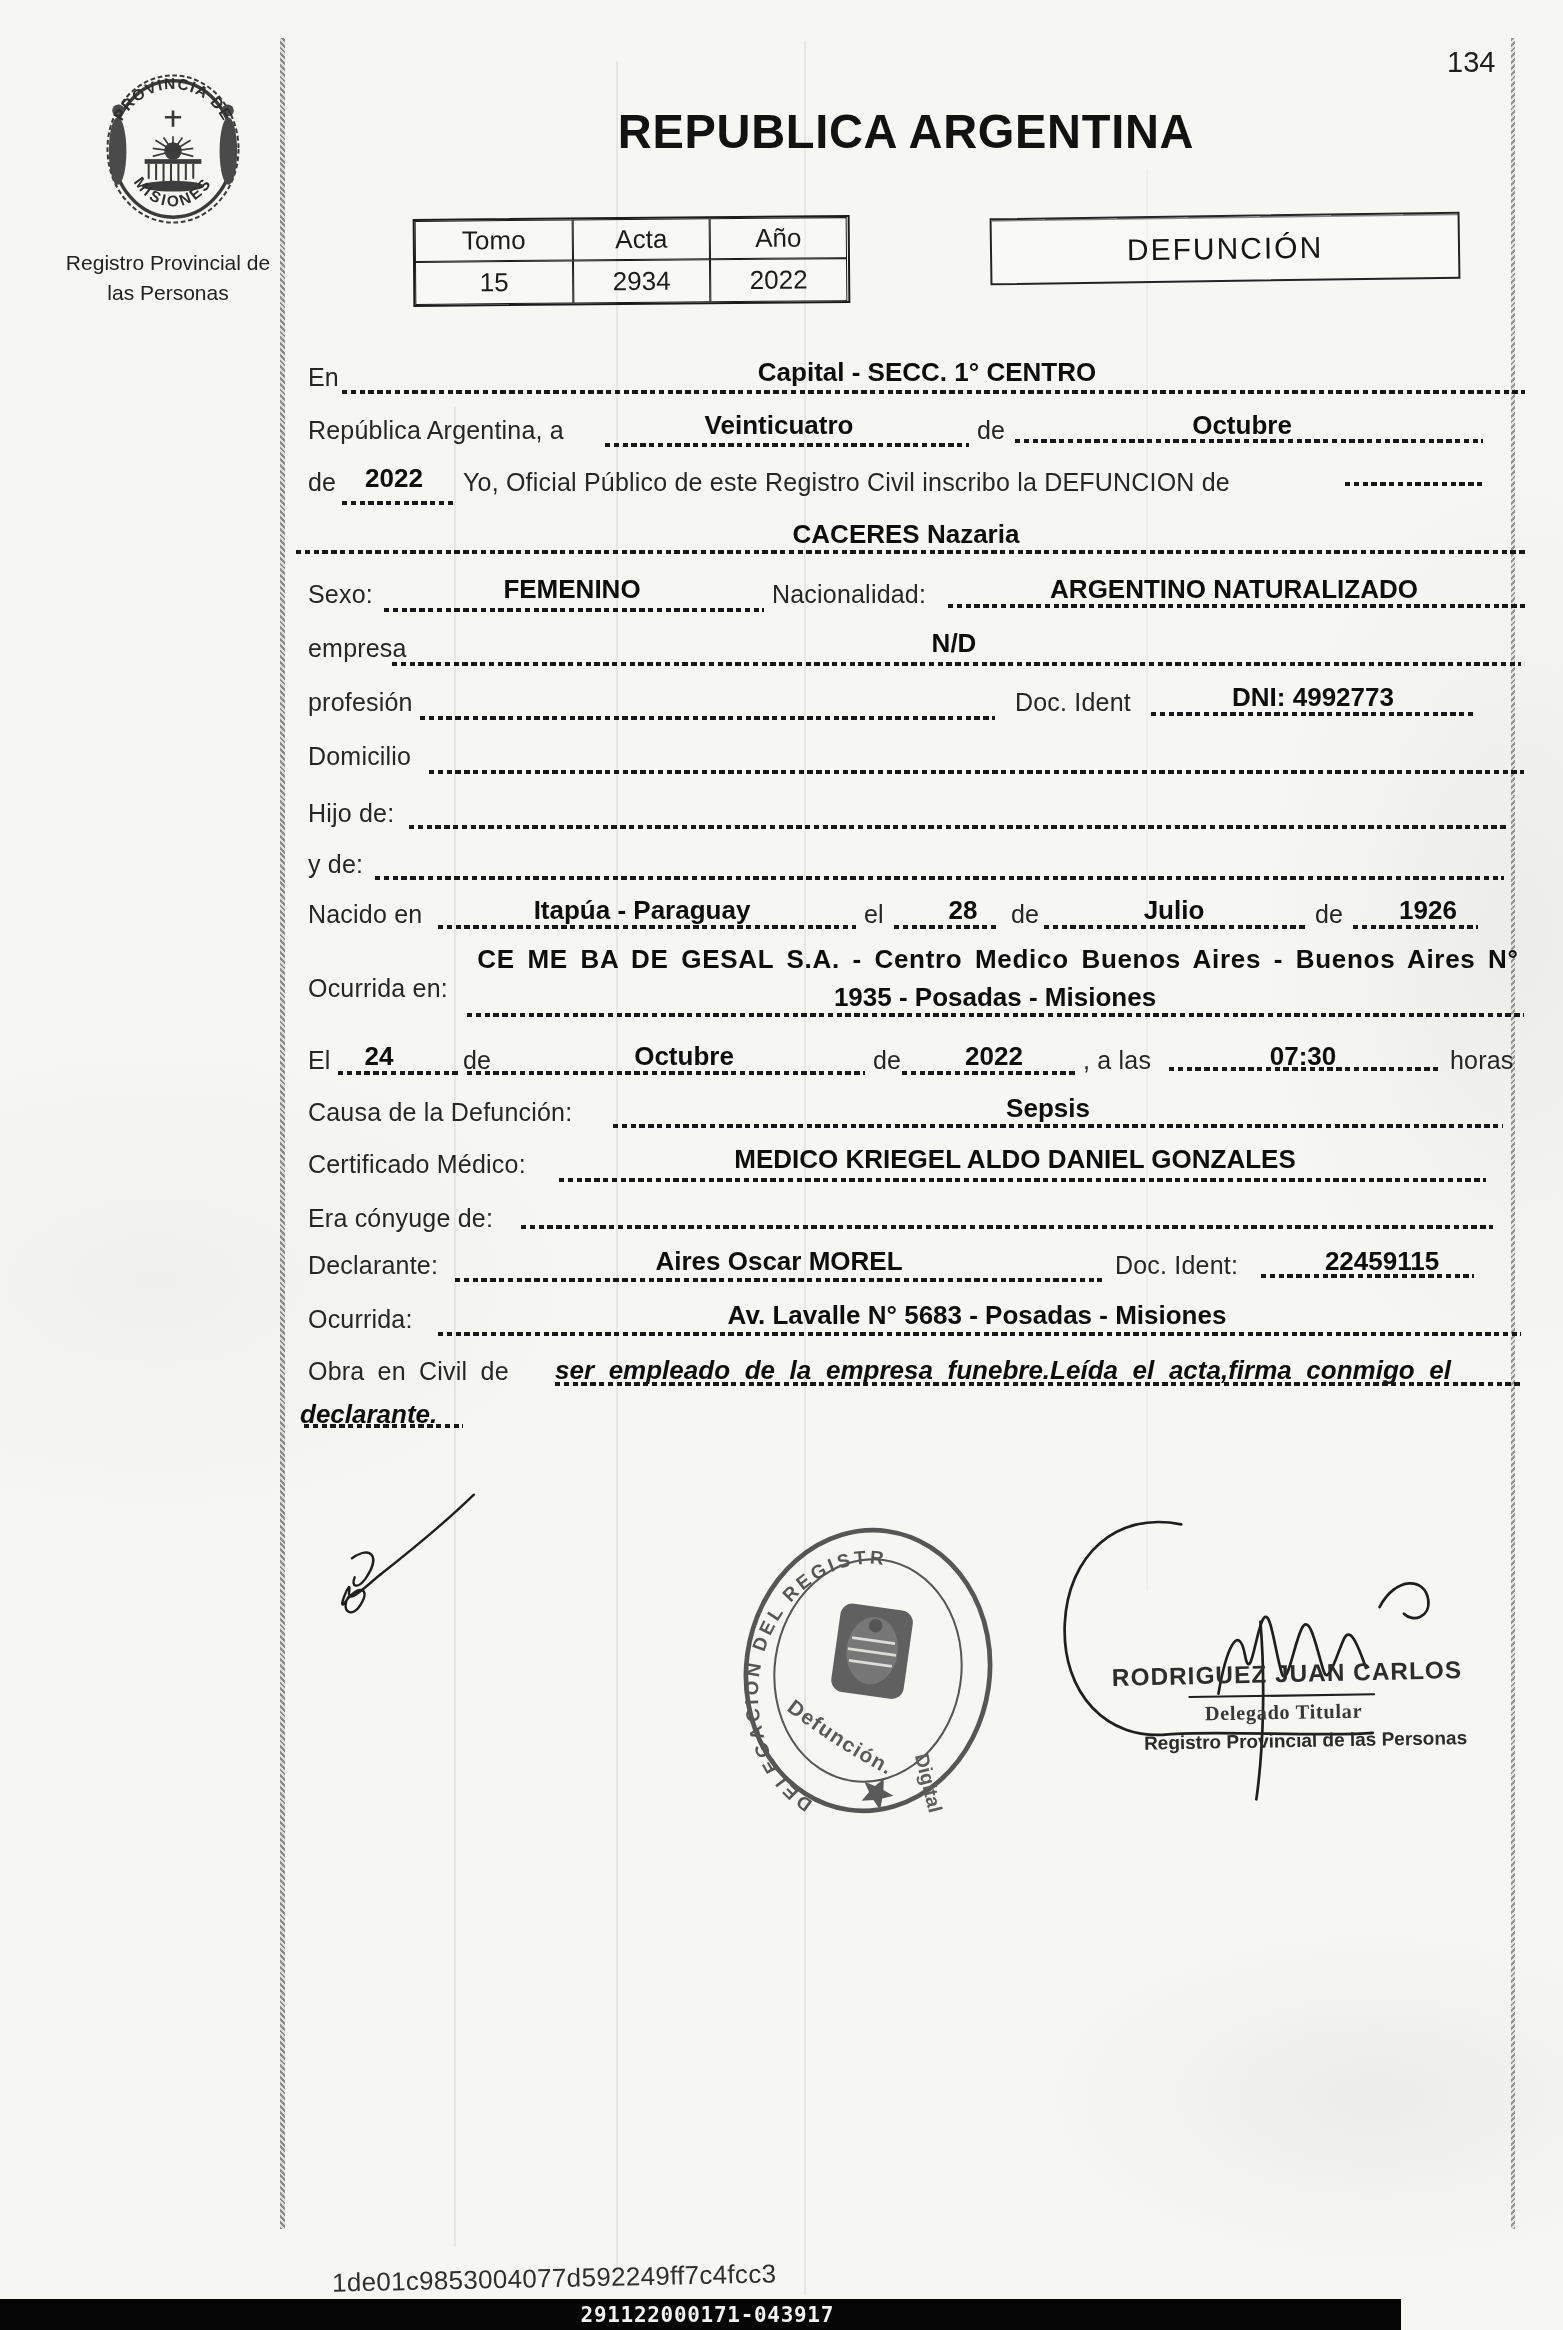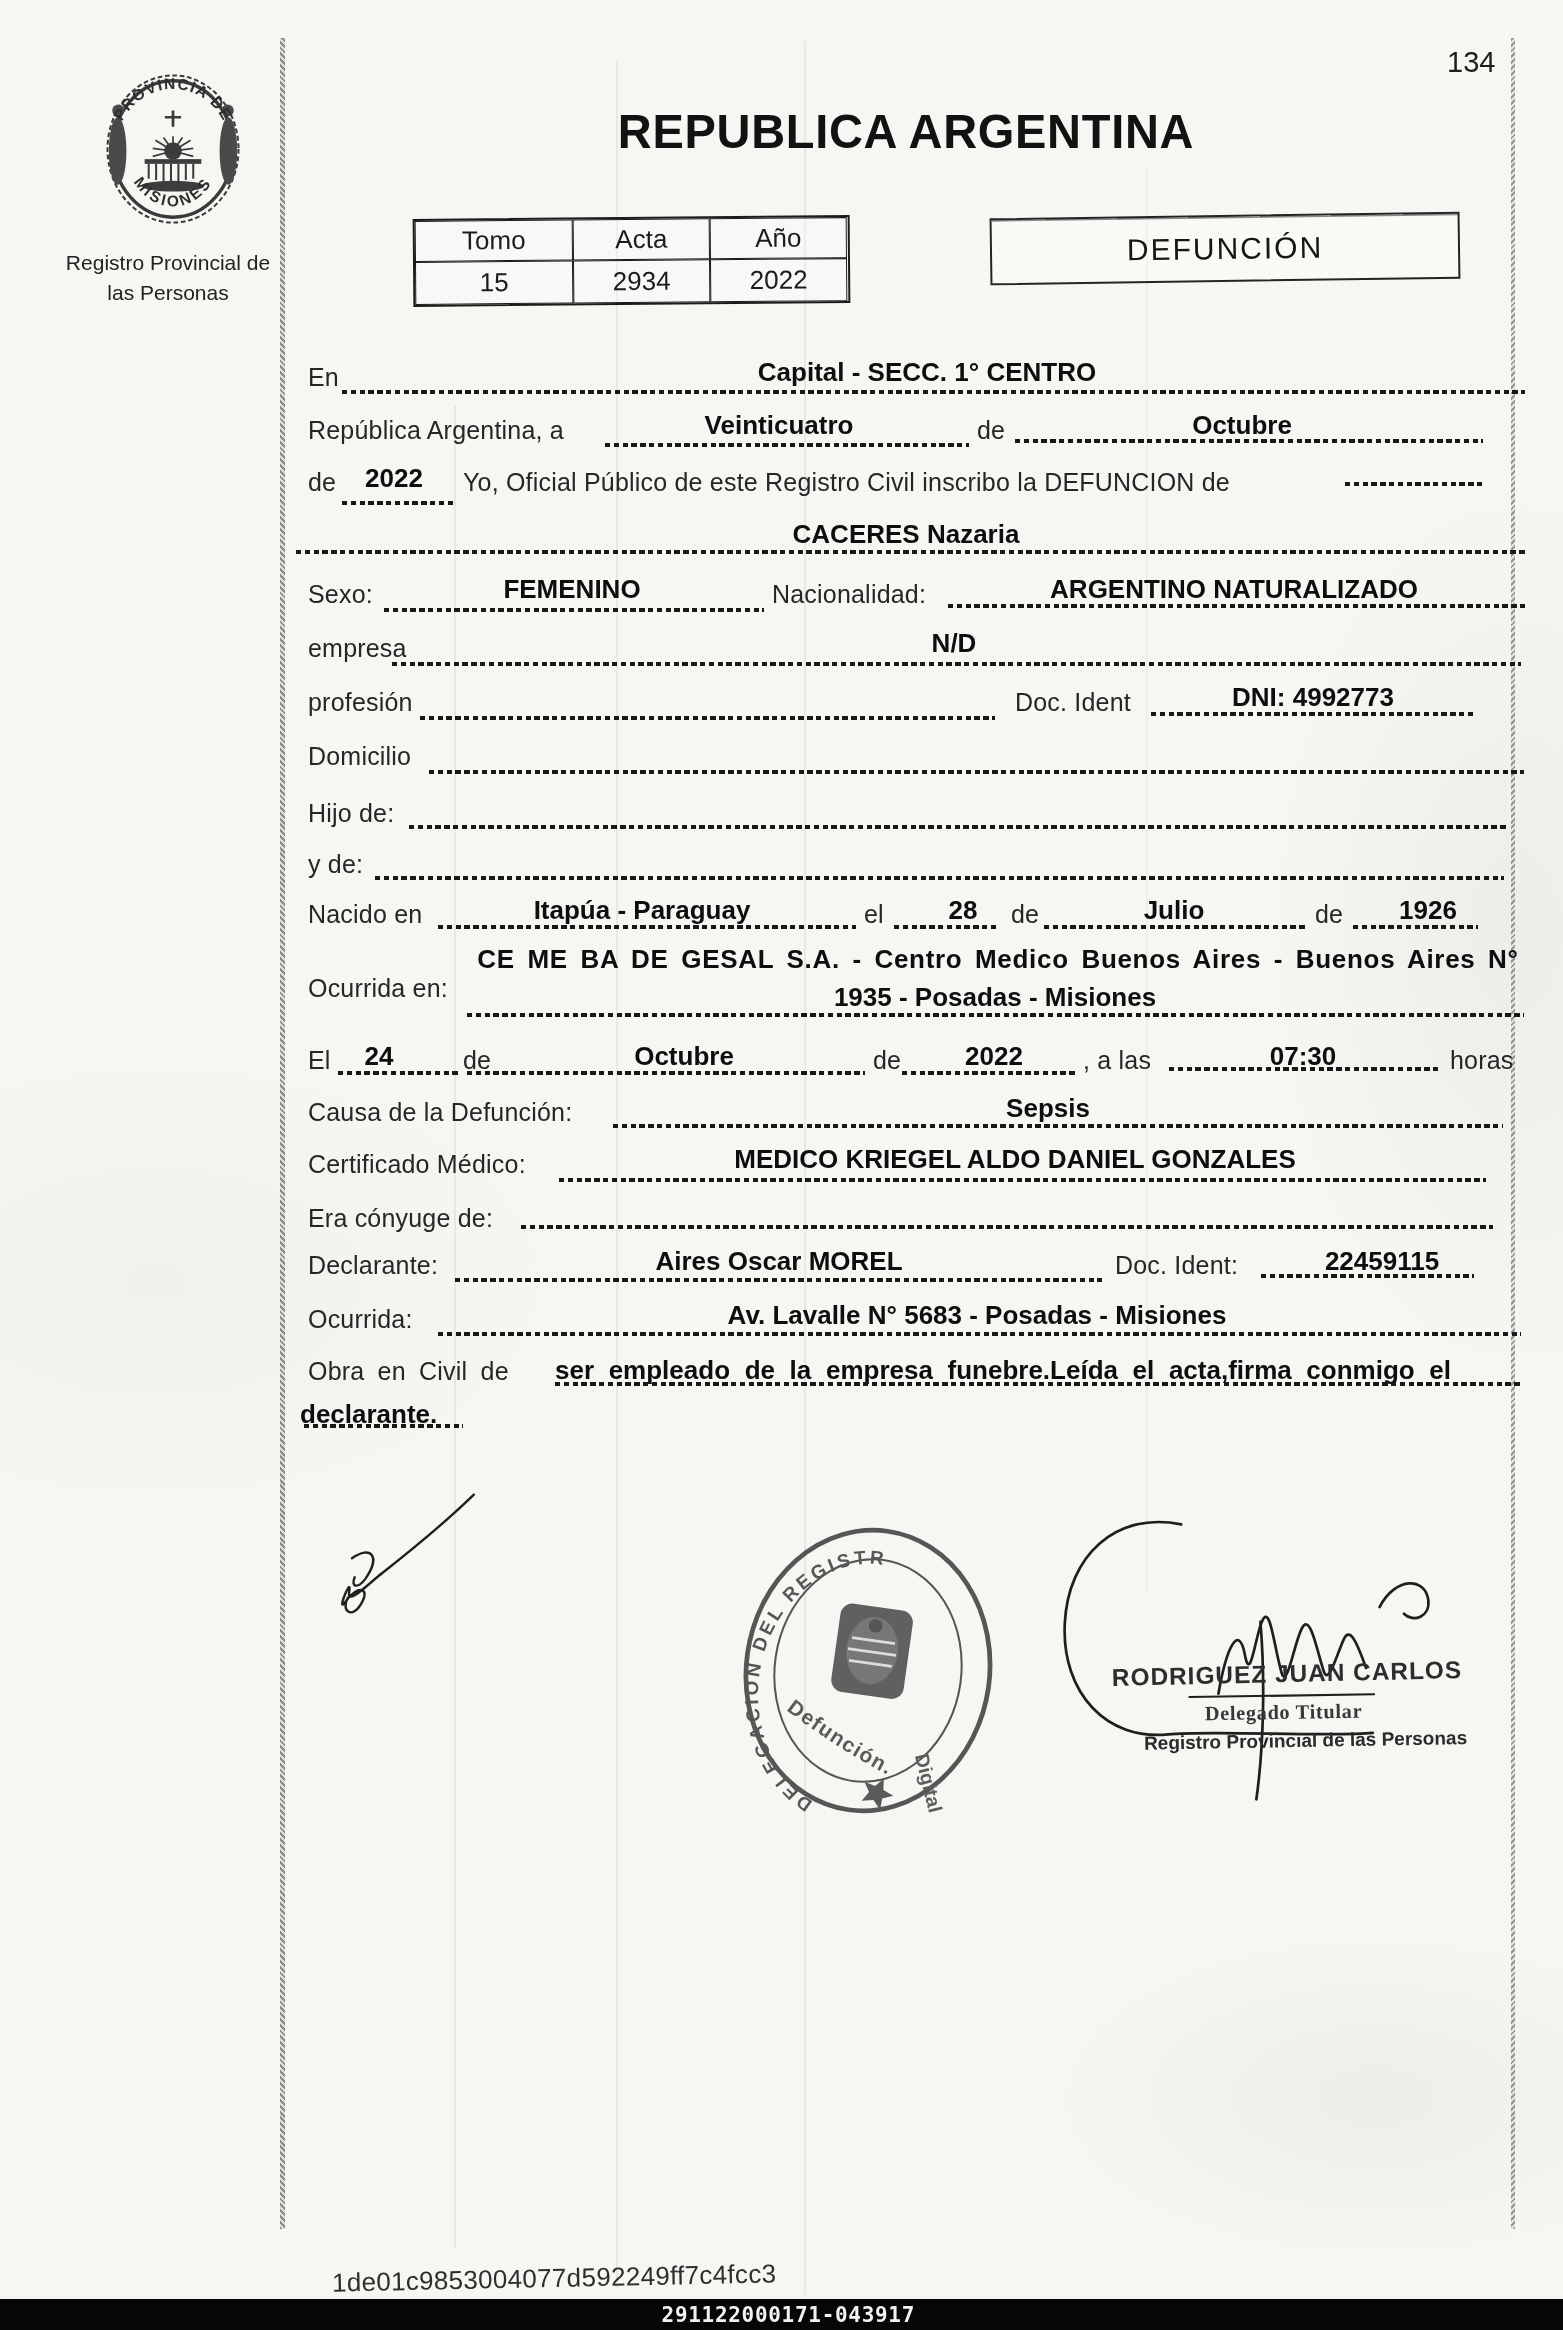--- a/index.html
+++ b/index.html
@@ -7,39 +7,39 @@
     position:relative;width:1563px;height:2330px;margin:0 auto;overflow:hidden;
     background:#f6f6f3;
     background-image:
       radial-gradient(ellipse 474px 237px at 88% 90%, rgba(60,60,55,0.05), transparent 70%),
       radial-gradient(ellipse 609px 339px at 10% 55%, rgba(60,60,55,0.03), transparent 70%),
       radial-gradient(ellipse 339px 609px at 97% 40%, rgba(60,60,55,0.05), transparent 75%);
     font-family:"Liberation Sans", sans-serif;color:#1c1c1c;
   }
   .lbl{position:absolute;font-size:25px;color:#262626;white-space:nowrap;letter-spacing:0.2px;}
   .val{position:absolute;font-size:26px;font-weight:bold;color:#0e0e0e;white-space:nowrap;transform:translateX(-50%);}
-  .vall{position:absolute;font-size:26px;font-weight:bold;color:#0e0e0e;white-space:nowrap;}
+  .vall{position:absolute;font-size:26px;font-weight:bold;color:#0e0e0e;white-space:nowrap;font-style:italic;}
   .dl{position:absolute;height:4.1px;background-image:repeating-linear-gradient(90deg,#181818 0 5.4px,transparent 5.4px 8.8px);}
   .vline{position:absolute;}
   .streak{position:absolute;width:2px;background:rgba(70,70,70,0.08);}
   .pagenum{position:absolute;left:1447px;top:46px;font-size:29px;color:#1e1e1e;}
   .orgcap{position:absolute;left:32.5px;top:248px;width:271px;text-align:center;font-size:21px;line-height:1.45;color:#222;}
   .title{position:absolute;left:588px;top:103px;width:636px;text-align:center;font-size:47px;font-weight:bold;color:#121212;letter-spacing:0.7px;transform:scaleY(1.04);}
   .acta{position:absolute;left:413px;top:217px;width:433px;border:2.7px solid #1b1b1b;transform:rotate(-.5deg);background:rgba(255,255,255,.25);}
   .acta .r{display:flex;}
   .acta .c{box-sizing:border-box;border:1.4px solid #1b1b1b;display:flex;align-items:center;justify-content:center;font-size:26px;}
   .acta .r1 .c{height:41px;}
   .acta .r2 .c{height:43px;}
   .c.w1{width:158px;}.c.w2{width:137px;}.c.w3{width:137px;}
   .defbox{position:absolute;left:990px;top:215px;width:466px;height:63px;border:2.7px solid #242424;transform:rotate(-.8deg);
     display:flex;align-items:center;justify-content:center;font-size:30px;font-weight:500;letter-spacing:2px;color:#161616;
     box-shadow:inset 0 4.1px 0 -2.7px #8a8a8a;background:rgba(255,255,255,.3);}
   .namestamp{position:absolute;white-space:nowrap;color:#2d2d2d;}
   .hash{position:absolute;left:332px;top:2263px;font-size:26px;font-weight:500;color:#2e2e2e;transform:rotate(-1.2deg);letter-spacing:0.3px;}
-  .barbar{position:absolute;left:0;top:2299px;width:1563px;height:31px;background:#060606;display:flex;align-items:center;justify-content:center;}
+  .barbar{position:absolute;left:0;top:2299px;width:1401px;height:31px;background:#060606;display:flex;align-items:center;justify-content:center;}
   .barbar span{font-family:"DejaVu Sans Mono", monospace;font-size:21px;font-weight:bold;color:#f2f2f2;letter-spacing:0.7px;transform:translateX(6.8px);}
   svg{overflow:visible;}
 </style>
 </head>
 <body>
 
 <div id="doc">
 
   <div class="vline" style="left:280px;top:38px;width:5.4px;height:2191px;background-image:repeating-linear-gradient(45deg,#8b8b8b 0 2px,#dcdcd9 2px 4.1px);"></div>
   <div class="vline" style="left:1511px;top:38px;width:4.1px;height:2191px;background-image:repeating-linear-gradient(-45deg,#979797 0 2px,#e2e2df 2px 4.1px);"></div>

